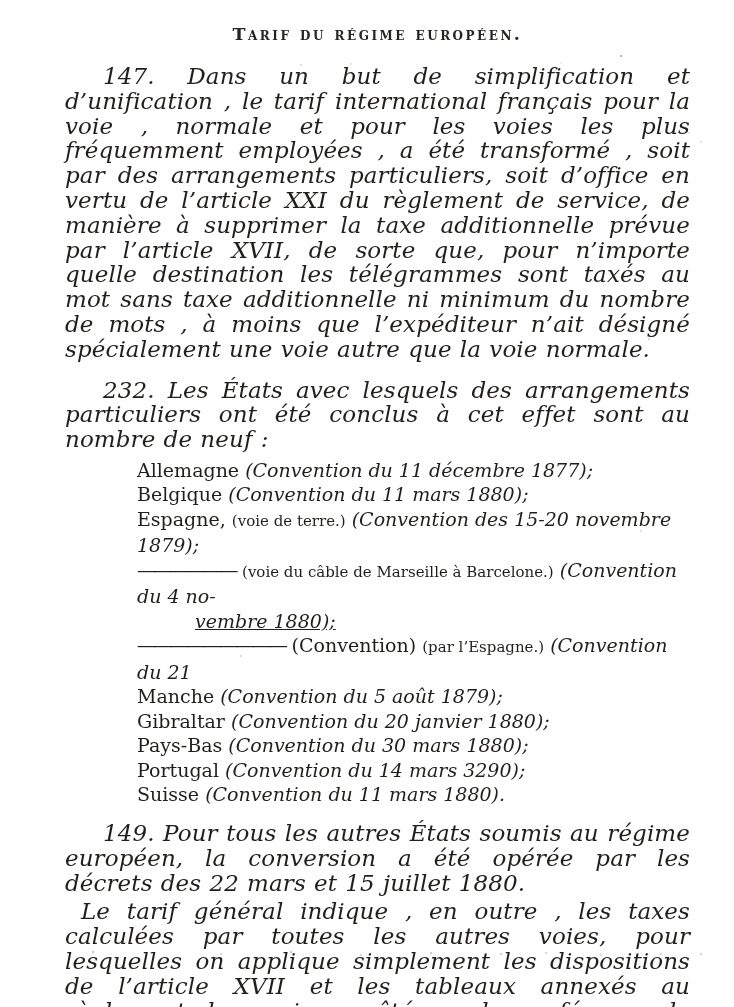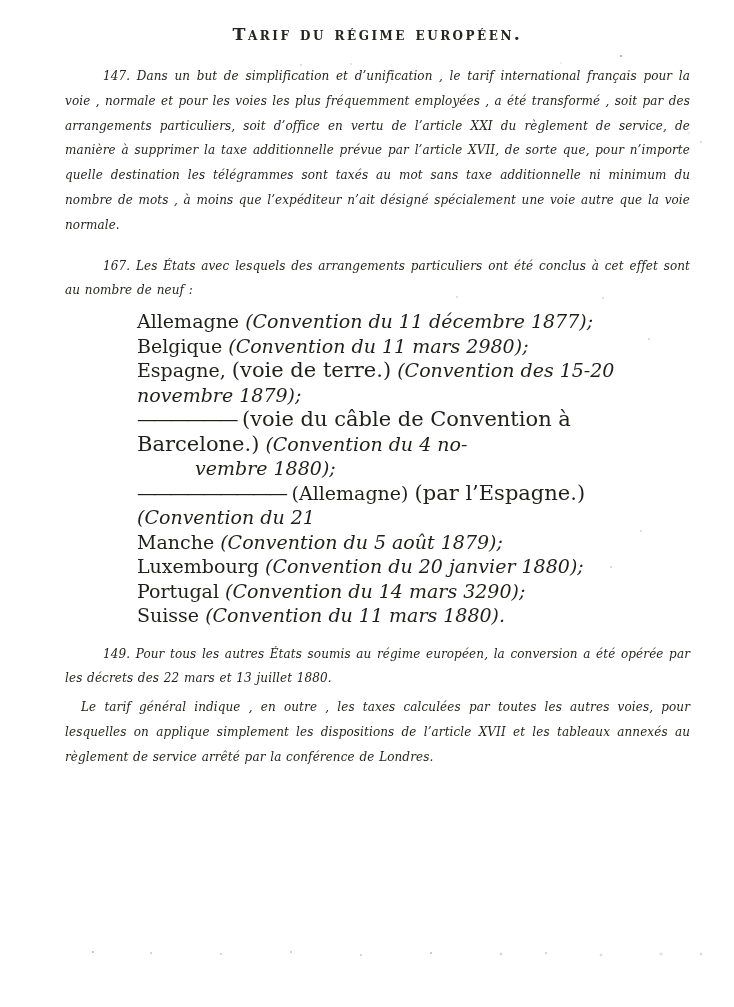--- a/index.html
+++ b/index.html
@@ -21,43 +21,43 @@
     font-size:17.5px;
     letter-spacing:2.5px;
     color:#262420;
     font-style:normal;
   }
   .h1 { margin:0 0 20px 0; }
 
   .para {
     margin:0;
     font-style:italic;
-    font-size:12px;
+    font-size:23px;
     line-height:24.8px;
     text-align:justify;
     letter-spacing:0.1px;
     word-spacing:0.8px;
   }
   .indent-lg { text-indent:38px; }
   .indent-sm { text-indent:16px; }
   .mb16 { margin-bottom:16px; }
   .mb4  { margin-bottom:4px; }
 
   .treaty-list {
     margin:6px 0 14px 72px;
     font-size:19px;
     line-height:24.5px;
   }
   .entry { white-space:normal; }
   .roman { font-style:normal;text-align:center; }
   .ital  { font-style:italic; }
-  .note  { font-style:normal; font-size:21px; }
+  .note  { font-style:normal; font-size:15px; }
   .dash  { font-style:normal; letter-spacing:-2.5px; }
   .cont  { display:block; }
-  .cont-cable { margin-left:58px; }
+  .cont-cable { margin-left:58px;text-decoration:underline; }
   .cont-gb    { margin-left:70px; }
   .cont-gib   { margin-left:88px; }
 
   
   .noise {
     position:absolute; top:0; left:0; width:2px; height:2px;
     background:transparent; pointer-events:none;
     box-shadow:
       620px 55px 0 rgba(0,0,0,0.28),
       688px 132px 1px rgba(0,0,0,0.10),
@@ -88,78 +88,82 @@
 <body>
 
 <div class="page">
   <div class="noise"></div>
   <div class="content">
 
     <div class="heading h1">Tarif du régime européen.</div>
 
     <p class="para indent-lg mb16">147. Dans un but de simplification et d’unification , le tarif international français pour la voie , normale et pour les voies les plus fréquemment employées , a été transformé , soit par des arrangements particuliers, soit d’office en vertu de l’article XXI du règlement de service, de manière à supprimer la taxe additionnelle prévue par l’article XVII, de sorte que, pour n’importe quelle destination les télégrammes sont taxés au mot sans taxe additionnelle ni minimum du nombre de mots , à moins que l’expéditeur n’ait désigné spécialement une voie autre que la voie normale.</p>
 
-    <p class="para indent-lg">167. Les États avec lesquels des arrangements particuliers ont été conclus à cet effet sont au nombre de neuf :</p>
+    <p class="para indent-lg">232. Les États avec lesquels des arrangements particuliers ont été conclus à cet effet sont au nombre de neuf :</p>
 
     <div class="treaty-list">
 
       <div class="entry">
         <span class="roman">Allemagne</span>
         <span class="ital">(Convention du 11 décembre 1877);</span>
       </div>
 
       <div class="entry">
         <span class="roman">Belgique</span>
-        <span class="ital">(Convention du 11 mars 2980);</span>
+        <span class="ital">(Convention du 11 mars 1880);</span>
       </div>
 
       <div class="entry">
         <span class="roman">Espagne,</span>
         <span class="note">(voie de terre.)</span>
         <span class="ital">(Convention des 15-20 novembre 1879);</span>
       </div>
 
       <div class="entry">
         <span class="dash">——————</span>
-        <span class="note">(voie du câble de Convention à Barcelone.)</span>
+        <span class="note">(voie du câble de Marseille à Barcelone.)</span>
         <span class="ital">(Convention du 4 no-</span>
         <span class="cont cont-cable">
           <span class="ital">vembre 1880);</span>
         </span>
       </div>
 
 
       <div class="entry">
         <span class="dash">—————————</span>
-        <span class="roman">(Allemagne)</span>
+        <span class="roman">(Convention)</span>
         <span class="note">(par l’Espagne.)</span>
         <span class="ital">(Convention  du  21</span>
       </div>
 
       <div class="entry">
         <span class="roman">Manche</span>
         <span class="ital">(Convention du 5 août 1879);</span>
       </div>
 
       <div class="entry">
-        <span class="roman">Luxembourg</span>
+        <span class="roman">Gibraltar</span>
         <span class="ital">(Convention du 20 janvier 1880);</span>
       </div>
 
+      <div class="entry">
+        <span class="roman">Pays-Bas</span>
+        <span class="ital">(Convention du 30 mars 1880);</span>
+      </div>
 
       <div class="entry">
         <span class="roman">Portugal</span>
         <span class="ital">(Convention du 14 mars 3290);</span>
       </div>
 
       <div class="entry">
         <span class="roman">Suisse</span>
         <span class="ital">(Convention du 11 mars 1880).</span>
       </div>
 
     </div>
 
-    <p class="para indent-lg mb4">149. Pour tous les autres États soumis au régime européen, la conversion a été opérée par les décrets des 22 mars et 13 juillet 1880.</p>
+    <p class="para indent-lg mb4">149. Pour tous les autres États soumis au régime européen, la conversion a été opérée par les décrets des 22 mars et 15 juillet 1880.</p>
 
     <p class="para indent-sm">Le tarif général indique , en outre , les taxes calculées par toutes les autres voies, pour lesquelles on applique simplement les dispositions de l’article XVII et les tableaux annexés au règlement de service arrêté par la conférence de Londres.</p>
 
   </div>
 </div>
 
 </body></html>

